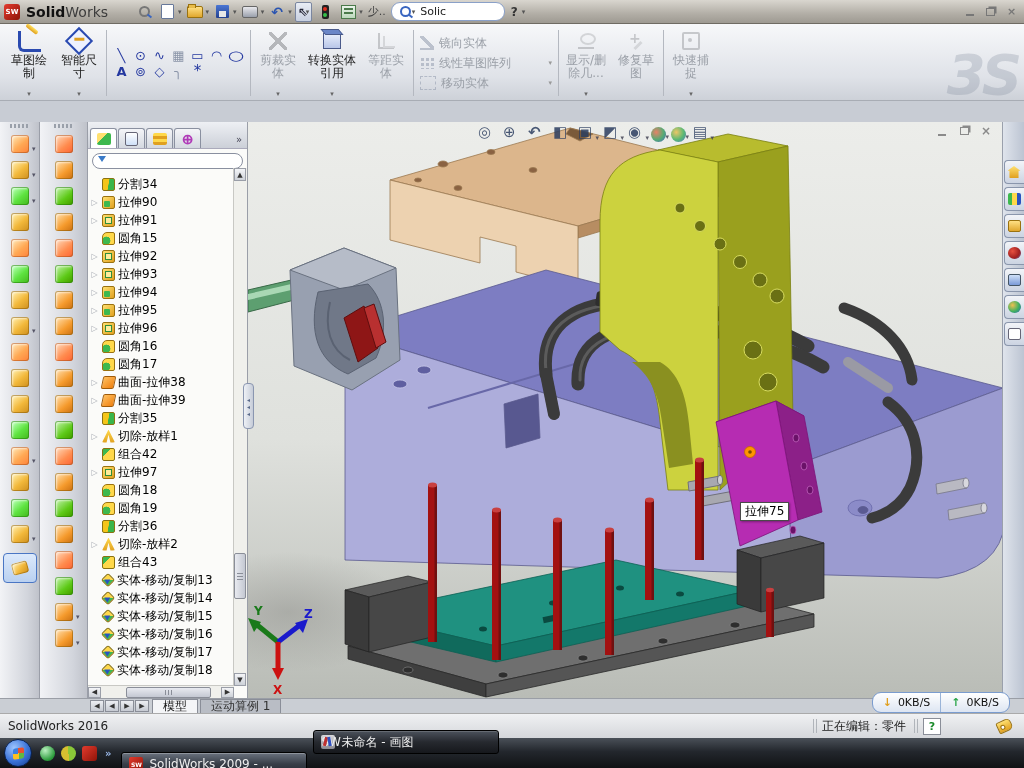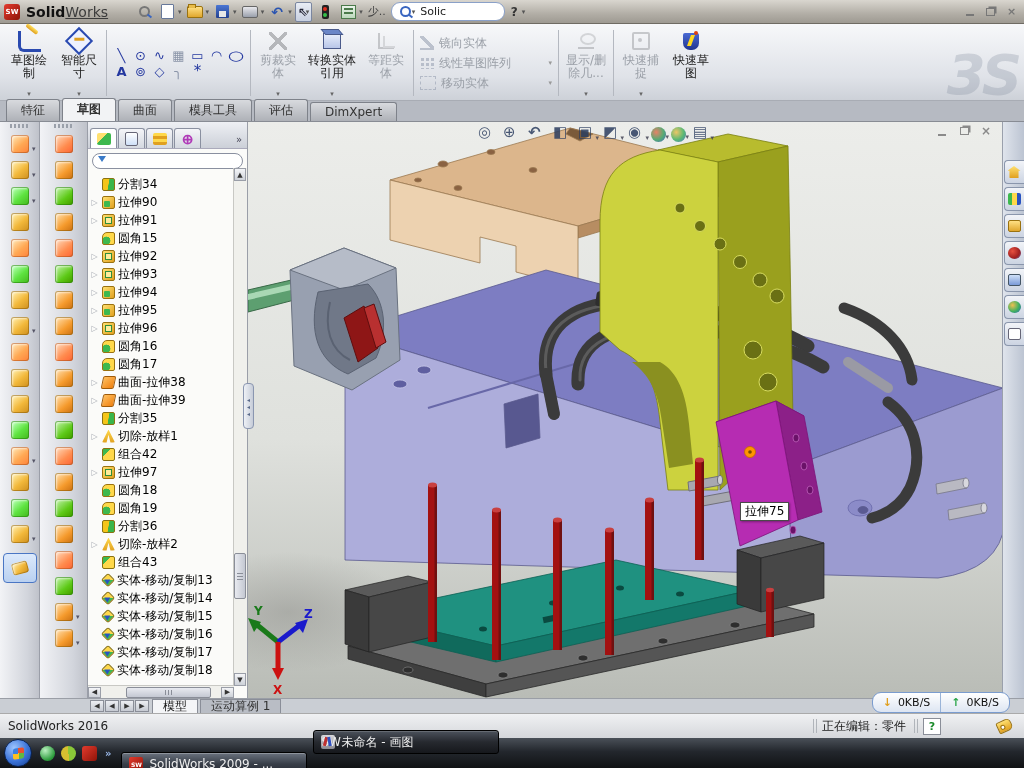--- a/index.html
+++ b/index.html
@@ -7,21 +7,21 @@
   .app{position:relative;width:1024px;height:768px;background:#c8ccd4;}
 
   
   .titlebar{position:absolute;top:0;left:0;width:1024px;height:24px;
     background:linear-gradient(#d9d6cf,#b2aea6 60%,#9e9a92);display:flex;align-items:center;gap:2px;
     border-bottom:1px solid #6f6b63;box-sizing:border-box;padding:0 4px;}
   .swcube{width:16px;height:16px;border-radius:3px;background:linear-gradient(135deg,#e33b2e,#8f1408);
     color:#fff;font-size:7px;font-weight:bold;display:flex;align-items:center;justify-content:center;flex:none;}
   .logotext{font-size:14px;margin:0 14px 0 4px;white-space:nowrap;}
   .logotext b{font-weight:bold;color:#111;}
-  .logotext span{color:#3c3c3c;text-decoration:underline;}
+  .logotext span{color:#3c3c3c;}
   .menubar{display:flex;gap:2px;}
   .menuitem{padding:2px 8px;cursor:default;}
   .tbicons{display:flex;align-items:center;gap:3px;margin-left:10px;flex:1;}
   .ticon{width:20px;height:18px;display:flex;align-items:center;justify-content:center;position:relative;}
   .tdd{font-size:7px;color:#555;margin-left:-2px;}
   .i-page{width:11px;height:13px;background:#fff;border:1px solid #67789a;border-radius:1px;}
   .i-folder{width:14px;height:10px;background:linear-gradient(#ffe084,#e0a72e);border:1px solid #9a7210;border-radius:1px 2px 1px 1px;position:relative;}
   .i-folder::before{content:"";position:absolute;top:-3px;left:0;width:6px;height:3px;background:#e8bc4a;border:1px solid #9a7210;border-bottom:none;}
   .i-save{width:13px;height:13px;background:linear-gradient(#4a76d4,#24418f);border-radius:1px;position:relative;}
   .i-save::before{content:"";position:absolute;left:3px;top:6px;width:7px;height:6px;background:#e8e8e8;}
@@ -417,46 +417,37 @@
       </div>
     </div>
     <div class="csep"></div>
     <div class="cbtn disabled">
       <span class="bicon">
           <span class="ic-dispdel"></span>
         </span>
       <span class="blabel">显示/删除几...</span>
       <span class="bdd">▾</span>
     </div>
+    <div class="cbtn disabled">
+      <span class="bicon">
+          <span class="ic-repair"></span>
+        </span>
+      <span class="blabel">修复草图</span>
+    </div>
     <div class="csep"></div>
     <div class="cbtn disabled">
       <span class="bicon">
           <span class="ic-snap"></span>
         </span>
       <span class="blabel">快速捕捉</span>
       <span class="bdd">▾</span>
     </div>
-    <div class="cbtn">
-      <span class="bicon">
-          <span class="ic-rapid"></span>
-        </span>
-      <span class="blabel">快速草图</span>
-    </div>
     <div class="watermark">3S</div>
   </div>
 
-  <div class="tabrow">
-
-  <div class="rtab inactive">特征</div>
-      <div class="rtab active">草图</div>
-      <div class="rtab inactive">曲面</div>
-      <div class="rtab inactive">模具工具</div>
-      <div class="rtab inactive">评估</div>
-      <div class="rtab inactive">DimXpert</div>
-    </div>
 
   <div class="main">
 
     <div class="vt vt1">
       <div class="grip"></div>
       <div>
 
       <div class="slot">
             <span class="chip"></span>
           </div>

